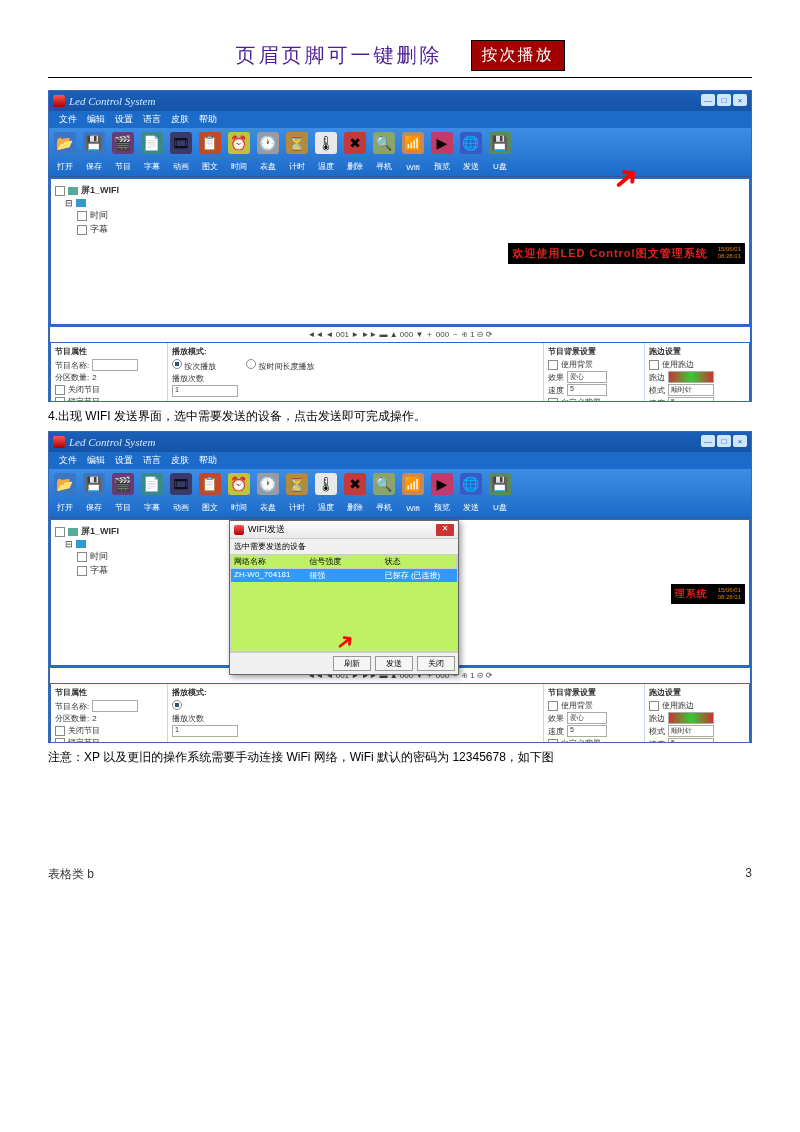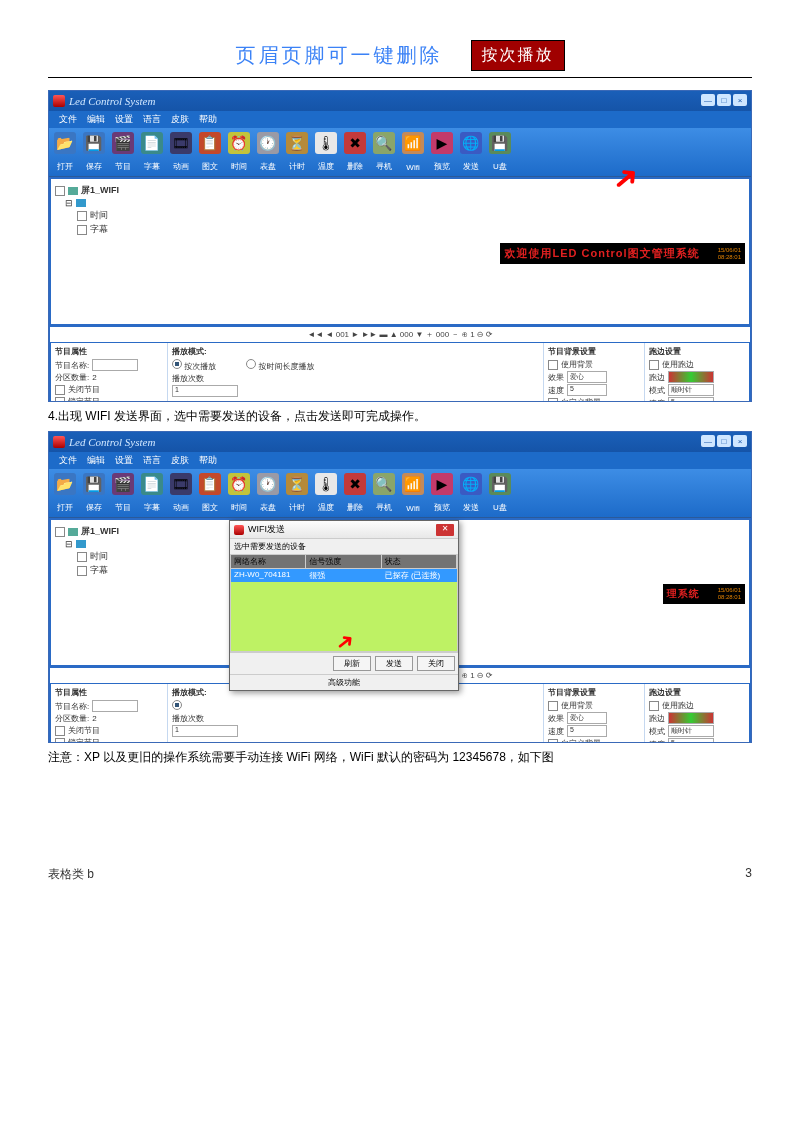--- a/index.html
+++ b/index.html
@@ -1,57 +1,57 @@
 <!DOCTYPE html>
 <html><head>
 <meta charset="utf-8">
 <style>
 body{margin:0;padding:0;background:#fff;font-family:"Microsoft YaHei","SimSun",sans-serif;width:800px}
 .page{padding:40px 48px 20px 48px}
 .header-row{display:flex;justify-content:center;align-items:center;gap:28px;margin-bottom:6px}
-.header-title{font-size:20px;letter-spacing:3px;color:#3b82f6}
+.header-title{font-size:20px;letter-spacing:3px;color:#4c1d95}
 .stamp{background:#a00000;color:#fff;padding:4px 10px;font-size:16px;letter-spacing:2px;border:1px solid #000}
 .hr{border-top:1.5px solid #000;margin:4px 0 12px 0}
 .screenshot{border:1px solid #3a69b7;background:linear-gradient(#1d6bc9,#1d6bc9);position:relative;height:310px;margin-bottom:6px;overflow:hidden}
 .titlebar{background:linear-gradient(#1a5fb8,#1554a8);display:flex;align-items:center;height:20px;padding:0 4px;position:relative}
 .app-icon{width:12px;height:12px;background:linear-gradient(#f55,#a00);border-radius:2px;margin-right:4px}
 .app-title{color:#cfe6ff;font-family:"Comic Sans MS",cursive;font-size:11px;font-style:italic}
 .win-btns{position:absolute;right:4px;top:3px;display:flex;gap:2px}
 .win-btn{width:14px;height:12px;background:#cfe6ff;border-radius:2px;font-size:8px;display:flex;align-items:center;justify-content:center;color:#1554a8}
 .menubar{background:#1d6bc9;display:flex;gap:10px;padding:2px 10px;font-size:9px;color:#fff}
 .toolbar{background:linear-gradient(#3d8de5,#1d6bc9);display:flex;gap:1px;padding:2px;height:44px;border-bottom:1px solid #2a5a9a}
 .tb-btn{width:28px;display:flex;flex-direction:column;align-items:center;justify-content:space-between;padding:2px 0}
 .tb-icon{width:22px;height:22px;border-radius:3px;display:flex;align-items:center;justify-content:center;font-size:14px}
 .tb-label{font-size:8px;color:#fff;white-space:nowrap}
 .body-area{display:flex;height:145px;background:#fff;border:2px solid #2a6ac5;border-left:2px solid #2a6ac5;border-right:2px solid #2a6ac5}
 .tree{width:104px;background:#fff;font-size:9px;padding:4px;color:#333}
 .tree .node{display:flex;align-items:center;gap:3px;margin:1px 0}
 .tree .cb{width:8px;height:8px;border:1px solid #888}
 .tree .ic{width:10px;height:8px;background:#5a9}
 .canvas{flex:1;background:#fff;position:relative}
-.led{position:absolute;right:4px;top:64px;background:#000;padding:3px 4px;display:flex;align-items:flex-end;gap:18px}
+.led{position:absolute;right:4px;top:64px;background:#000;padding:3px 4px;display:flex;align-items:flex-start;gap:10px}
 .led-text{color:#e02020;font-size:11px;font-weight:bold;letter-spacing:1px}
 .led-time{color:#e08000;font-size:6px;line-height:7px}
 .arrow{position:absolute;color:#f00;font-size:32px;transform:rotate(-40deg)}
 .pager{background:#fff;border:1px solid #2a6ac5;text-align:center;padding:2px;font-size:8px;color:#444}
 .panels{display:flex;border:2px solid #2a6ac5;border-top:none;background:#fff;height:90px}
 .panel{border-right:1px solid #c5d8f0;padding:3px 4px;font-size:8px;color:#333}
 .panel:last-child{border-right:none}
 .panel-title{font-weight:bold;margin-bottom:2px}
 .p-row{display:flex;align-items:center;gap:3px;margin:1px 0}
 .cb{width:8px;height:8px;border:1px solid #888;display:inline-block}
 .inp{border:1px solid #aaa;height:10px;font-size:7px;padding:0 2px;background:#fff;display:inline-block}
 .rad{width:8px;height:8px;border:1px solid #888;border-radius:50%;display:inline-block}
 .rad.on{background:radial-gradient(circle,#357 40%,#fff 45%)}
 .step-text{font-size:12px;margin:6px 0;color:#000}
 .dialog{position:absolute;left:180px;top:88px;width:228px;background:#f0f0f0;border:1px solid #666;box-shadow:2px 2px 6px rgba(0,0,0,.4);z-index:10}
 .dlg-title{background:linear-gradient(#fdfdfd,#e8e8e8);display:flex;align-items:center;padding:2px 4px;font-size:9px;border-bottom:1px solid #ccc}
 .dlg-close{margin-left:auto;background:#c33;color:#fff;width:18px;height:12px;font-size:8px;text-align:center;border-radius:1px}
 .dlg-sub{font-size:8px;padding:2px 4px;background:#f0f0f0}
-.dlg-head{display:flex;background:#737373;font-size:8px;border:1px solid #ccc}
+.dlg-head{display:flex;background:#bef264;font-size:8px;border:1px solid #ccc}
 .dlg-head span{flex:1;padding:1px 3px;border-right:1px solid #ccc}
 .dlg-list{background:#bef264;height:82px;border:1px solid #ccc;border-top:none}
 .dlg-row{display:flex;background:#3399ff;color:#fff;font-size:8px}
 .dlg-row span{flex:1;padding:1px 3px}
 .dlg-btns{display:flex;justify-content:flex-end;gap:4px;padding:3px;border-top:1px solid #ccc}
 .dlg-btn{border:1px solid #999;background:#f5f5f5;font-size:8px;padding:1px 10px}
 .dlg-adv{text-align:center;font-size:8px;padding:2px;border-top:1px solid #ccc}
 .dlg-arrow{position:absolute;color:#f00;font-size:22px;transform:rotate(-38deg)}
 .footer{display:flex;justify-content:space-between;font-size:12px;color:#333;margin-top:100px}
 </style>
@@ -467,21 +467,20 @@
             <span>ZH-W0_704181</span>
             <span>很强</span>
             <span>已探存 (已连接)</span>
           </div>
       </div>
       <div class="dlg-btns">
         <span class="dlg-btn">刷新</span>
         <span class="dlg-btn">发送</span>
         <span class="dlg-btn">关闭</span>
       </div>
-      <div class="dlg-adv">高级功能</div>
       <div class="dlg-arrow" style="left:106px;top:108px">➜</div>
     </div>
   </div>
 
   <div class="step-text">注意：XP 以及更旧的操作系统需要手动连接 WiFi 网络，WiFi 默认的密码为 12345678，如下图</div>
 
   <div class="footer">
     <span>表格类 b</span>
     <span>3</span>
   </div>

